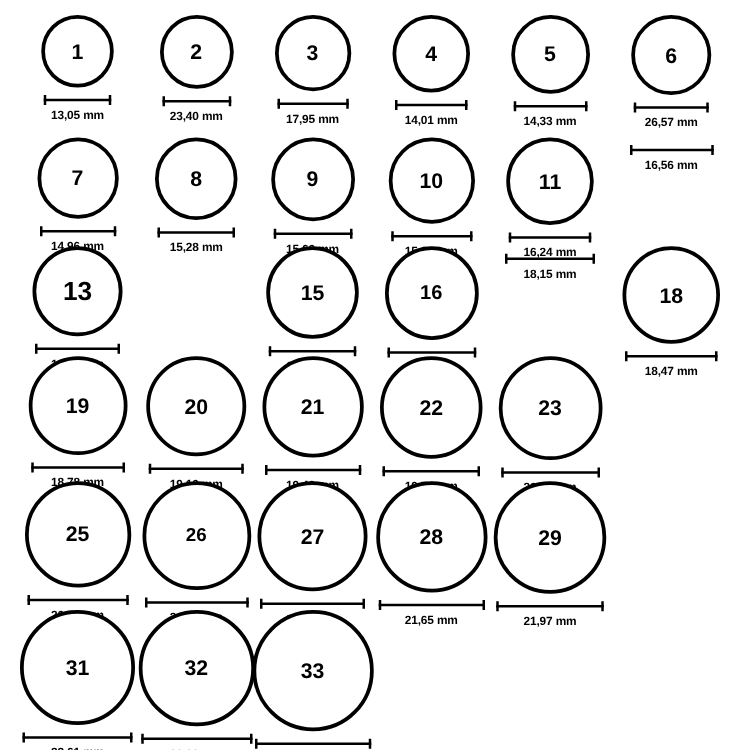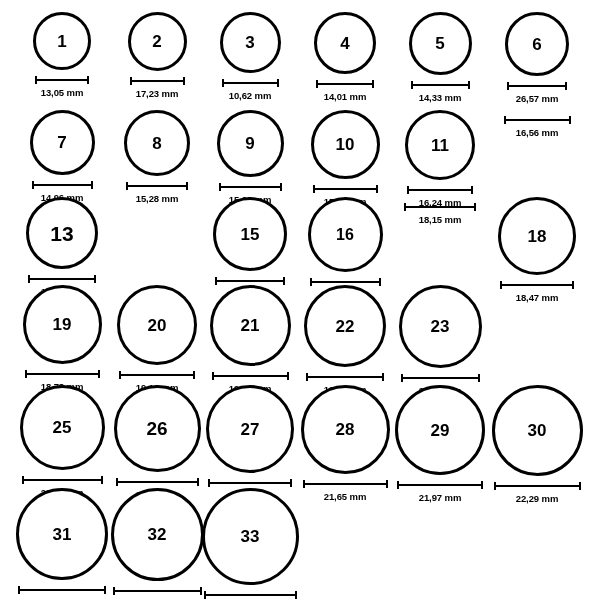--- a/index.html
+++ b/index.html
@@ -88,32 +88,32 @@
     </div>
     <div class="cell" style="left: 112px; top: 12px; width: 90px;">
       <div class="ring" style="width: 59px; height: 59px;">
         <span class="ring-label" style="font-size: 17px;">2</span>
       </div>
       <div class="measure" style="width: 55px;">
         <div class="bar"></div>
         <div class="tick left"></div>
         <div class="tick right"></div>
       </div>
-      <div class="mm">17,23 mm</div>
+      <div class="mm">23,40 mm</div>
     </div>
     <div class="cell" style="left: 205px; top: 12px; width: 90px;">
       <div class="ring" style="width: 61px; height: 61px;">
         <span class="ring-label" style="font-size: 17px;">3</span>
       </div>
       <div class="measure" style="width: 57px;">
         <div class="bar"></div>
         <div class="tick left"></div>
         <div class="tick right"></div>
       </div>
-      <div class="mm">10,62 mm</div>
+      <div class="mm">17,95 mm</div>
     </div>
     <div class="cell" style="left: 300px; top: 12px; width: 90px;">
       <div class="ring" style="width: 62px; height: 62px;">
         <span class="ring-label" style="font-size: 17px;">4</span>
       </div>
       <div class="measure" style="width: 58px;">
         <div class="bar"></div>
         <div class="tick left"></div>
         <div class="tick right"></div>
       </div>
@@ -317,21 +317,21 @@
       </div>
       <div class="measure" style="width: 81px;">
         <div class="bar"></div>
         <div class="tick left"></div>
         <div class="tick right"></div>
       </div>
       <div class="mm">20,70 mm</div>
     </div>
     <div class="cell" style="left: 112px; top: 385px; width: 90px;">
       <div class="ring" style="width: 87px; height: 87px;">
-        <span class="ring-label" style="font-size: 19px; text-align: center;">26</span>
+        <span class="ring-label" style="font-size: 15px; text-align: center;">26</span>
       </div>
       <div class="measure" style="width: 83px;">
         <div class="bar"></div>
         <div class="tick left"></div>
         <div class="tick right"></div>
       </div>
       <div class="mm">21,01 mm</div>
     </div>
     <div class="cell" style="left: 205px; top: 385px; width: 90px;">
       <div class="ring" style="width: 88px; height: 88px;">
@@ -359,31 +359,20 @@
       <div class="ring" style="width: 90px; height: 90px;">
         <span class="ring-label" style="font-size: 17px;">29</span>
       </div>
       <div class="measure" style="width: 86px;">
         <div class="bar"></div>
         <div class="tick left"></div>
         <div class="tick right"></div>
       </div>
       <div class="mm">21,97 mm</div>
     </div>
-    <div class="cell" style="left: 492px; top: 385px; width: 90px;">
-      <div class="ring" style="width: 91px; height: 91px;">
-        <span class="ring-label" style="font-size: 17px;">30</span>
-      </div>
-      <div class="measure" style="width: 87px;">
-        <div class="bar"></div>
-        <div class="tick left"></div>
-        <div class="tick right"></div>
-      </div>
-      <div class="mm">22,29 mm</div>
-    </div>
     <div class="cell" style="left: 17px; top: 488px; width: 90px;">
       <div class="ring" style="width: 92px; height: 92px;">
         <span class="ring-label" style="font-size: 17px;">31</span>
       </div>
       <div class="measure" style="width: 88px;">
         <div class="bar"></div>
         <div class="tick left"></div>
         <div class="tick right"></div>
       </div>
       <div class="mm">22,61 mm</div>

